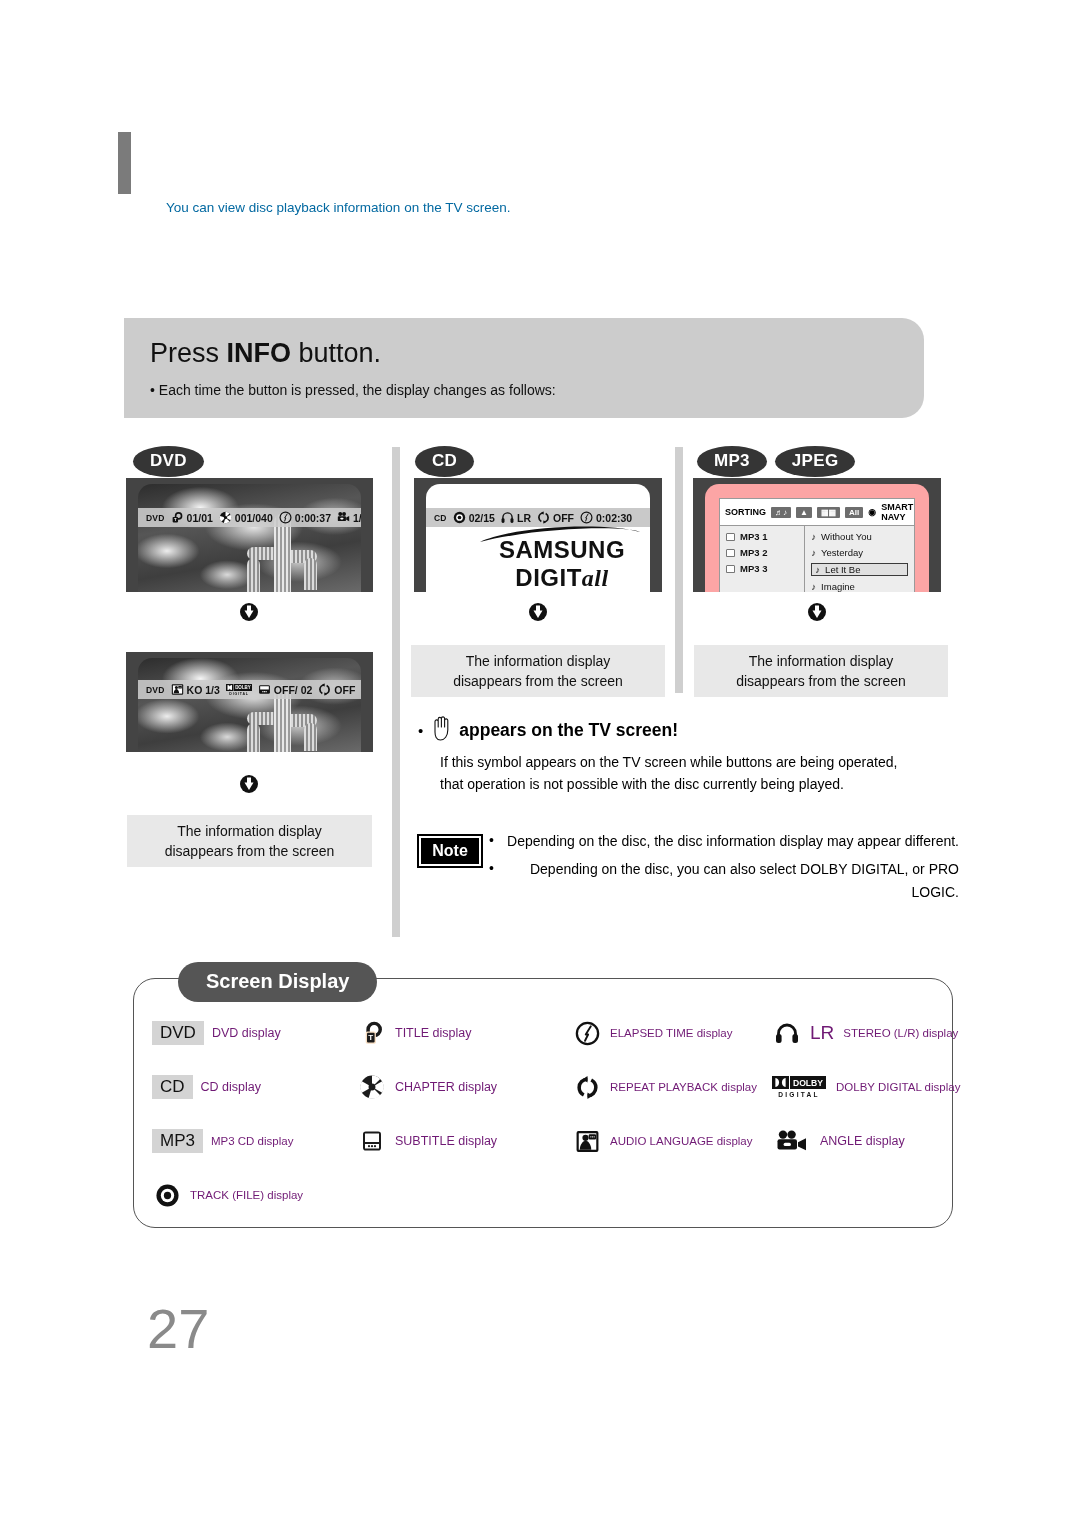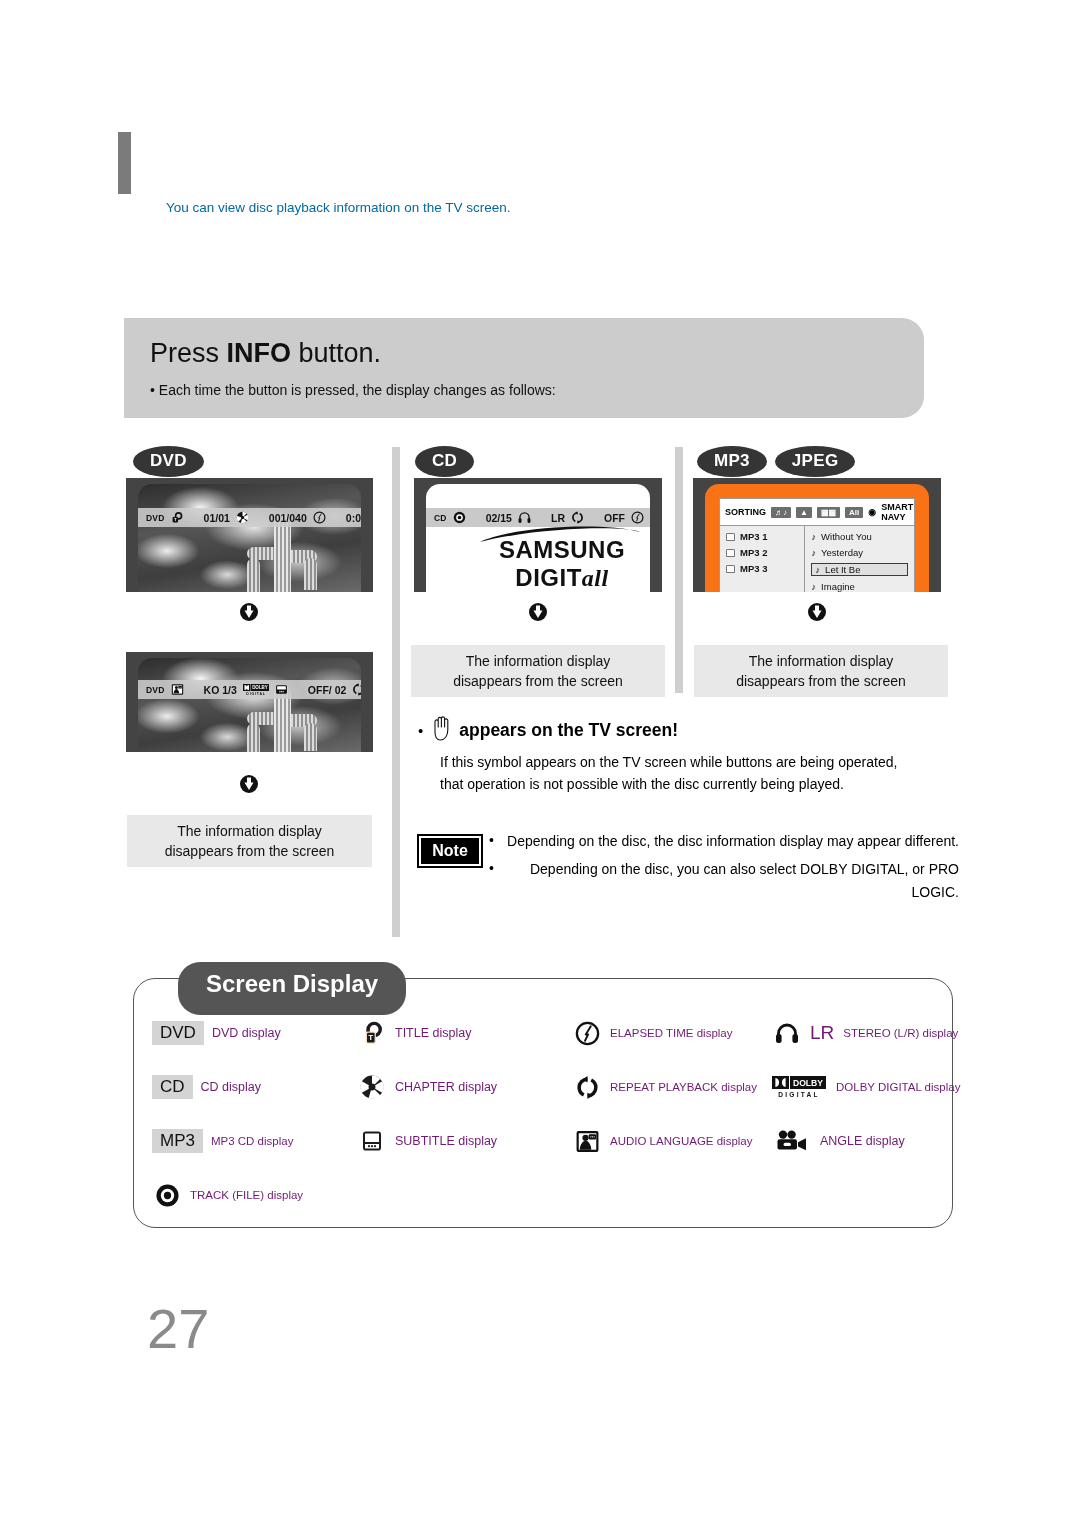--- a/index.html
+++ b/index.html
@@ -73,21 +73,21 @@
     background: repeating-linear-gradient(90deg,#dcdcdc 0 2px,#8f8f8f 2px 4px); border-radius: 0 7px 7px 0; }
 
   
   .osd {
     position: absolute; left: 0; right: 0;
     background: rgba(205,205,205,.88);
     display: flex; align-items: center; gap: 6px;
     padding: 3px 8px; font-size: 10.5px; font-weight: bold; color: #111;
     white-space: nowrap;
   }
-  .osd .seg { display: flex; align-items: center; gap: 20px; justify-content: center; }
+  .osd .seg { display: flex; align-items: center; gap: 3px; justify-content: center; }
   .osd .lbl { font-size: 8.5px; font-weight: bold; letter-spacing: .2px; }
   .osd svg { display: block; }
 
   
   .arrow-down { position: absolute; width: 18px; height: 22px; }
 
   
   .greybox {
     position: absolute; background: #e8e8e8; color: #111;
     font-size: 14px; text-align: center; line-height: 1.45;
@@ -111,21 +111,21 @@
   .note-list li { list-style: none; position: relative; padding-left: 12px; margin-bottom: 6px; text-align: right; }
   .note-list li:before { content: "•"; position: absolute; left: 0; top: -1px; }
 
   
   .sd-panel {
     position: absolute; left: 133px; top: 978px; width: 820px; height: 250px;
     border: 1.5px solid #555; border-radius: 22px; background: #fff;
   }
   .sd-tab {
     position: absolute; left: 178px; top: 962px; background: #555; color: #fff;
-    font-size: 24px; font-weight: bold; padding: 8px 28px 17px 28px; border-radius: 22px;
+    font-size: 20px; font-weight: bold; padding: 8px 28px 9px 28px; border-radius: 22px;
   }
   .sd-grid {
     position: absolute; left: 152px; top: 1018px; width: 790px;
     display: grid; grid-template-columns: 205px 215px 200px 210px; row-gap: 24px;
     align-items: start;
   }
   .sd-item { display: flex; align-items: center; gap: 8px; height: 30px; }
   .sd-label { font-size: 12.5px; color: #701a75; white-space: nowrap; }
   .sd-label.sm { font-size: 11.5px; }
   .chip {
@@ -401,21 +401,21 @@
     <span>The information display</span>
     <span>disappears from the screen</span>
   </div>
 
   <div class="pill-row" style="left:697px; top:446px;">
     <span class="pill">MP3</span>
     <span class="pill">JPEG</span>
   </div>
 
   <div class="tv" style="left:693px; top:478px; width:248px; height:114px;">
-    <div class="tv-inner" style="background:#f97316; padding:8px 10px 12px 10px;">
+    <div class="tv-inner" style="background:#fca5a5; padding:8px 10px 12px 10px;">
       <div class="mp3-ui" style="inset:14px 14px 0 14px; border:1px solid #9a9a9a;">
 
         <div class="mp3-head">
           <span>SORTING</span>
           <span class="tag">♬♪</span>
           <span class="tag">▲</span>
           <span class="tag">▦▦</span>
           <span class="tag"><span>All</span></span>
           <span>◉</span>
           <span>SMART NAVY</span>

